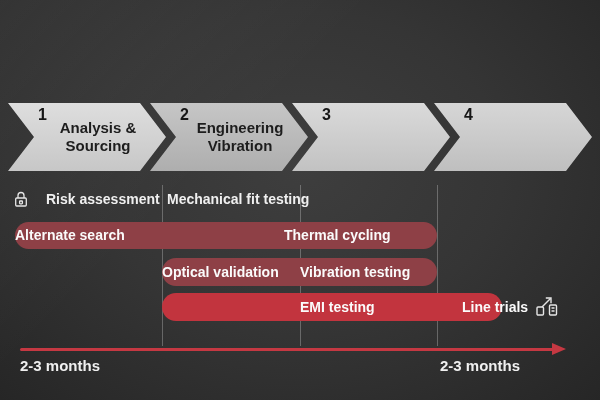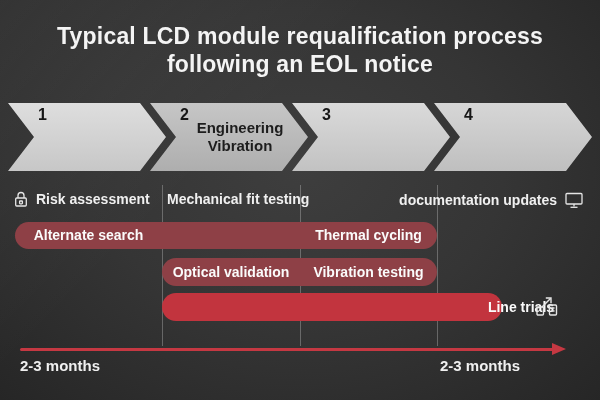--- a/index.html
+++ b/index.html
@@ -31,30 +31,30 @@
   .chev-label {
     position:absolute; left:30px; right:8px; top:50%;
     transform:translateY(-50%); text-align:center;
     font-size:15px; font-weight:600; line-height:1.18; color:#1d1d1d;
   }
   .divider {
     position:absolute; top:185px; height:161px; width:1px;
     background:rgba(230,230,230,0.30);
   }
   .note {
-    position:absolute; display:flex; align-items:center; gap:8px;
+    position:absolute; display:flex; align-items:center; gap:18px;
     color:#f0f0f0; font-size:14px; font-weight:600; height:20px;
   }
   .pill {
     position:absolute; border-radius:14px;
   }
   .pill.maroon { background:#8e4046; }
   .pill.red    { background:#c2343e; }
   .pill-label {
-    position:absolute; text-align:center; color:#fbfbfb;
+    position:absolute; color:#fbfbfb;
     font-size:14px; font-weight:600;
   }
   .timeline-line {
     position:absolute; top:348px; left:20px; width:534px; height:3px;
     background:#c53842; border-radius:2px;
   }
   .timeline-head {
     position:absolute; top:343px; left:552px; width:0; height:0;
     border-left:14px solid #c53842;
     border-top:6.5px solid transparent;
@@ -64,24 +64,24 @@
     position:absolute; top:357px; color:#f0f0f0;
     font-size:15px; font-weight:bold; 
   }
   .icon svg { display:block; }
 </style>
 </head>
 <body>
 
 <div class="canvas">
 
-  <div class="title">Typical LCD module requalification process following an EOL notice</div>
 
   <div class="chev c1" style="left:8px">
     <span class="chev-num">1</span>
+    <span class="chev-label">Analysis &amp; Sourcing</span>
   </div>
   <div class="chev c2" style="left:150px">
     <span class="chev-num">2</span>
     <span class="chev-label">Engineering Vibration</span>
   </div>
   <div class="chev c3" style="left:292px">
     <span class="chev-num">3</span>
   </div>
   <div class="chev c4" style="left:434px">
     <span class="chev-num">4</span>
@@ -99,39 +99,30 @@
         <rect x="5.6" y="10" width="2.8" height="2.8" rx="0.5"></rect>
       </svg>
     </span>
     <span>Risk assessment</span>
   </div>
 
   <div class="note" style="top:189px; left:167px">
     <span>Mechanical fit testing</span>
   </div>
 
-  <div class="note" style="top:190px; right:17px">
-    <span>documentation updates</span>
-    <span class="icon">
-      <svg width="18" height="17" viewBox="0 0 18 17" fill="none" stroke="#e6e6e6" stroke-width="1.3">
-        <rect x="1" y="1.5" width="16" height="10.5" rx="1"></rect>
-        <path d="M9 12 v2.6"></path>
-        <path d="M5.5 15.3 h7"></path>
-      </svg>
-    </span>
-  </div>
 
   <div class="pill maroon" style="top:222px; left:15px;  width:422px; height:27px"></div>
   <div class="pill maroon" style="top:258px; left:162px; width:275px; height:28px"></div>
   <div class="pill red" style="top:293px; left:162px; width:340px; height:28px"></div>
 
   <span class="pill-label" style="top:222px; left:15px;  width:147px; line-height:27px">Alternate search</span>
-  <span class="pill-label" style="top:222px; left:300px; width:137px; line-height:27px">Thermal cycling</span>
+  <span class="pill-label" style="top:222px; left:284px; width:137px; line-height:27px">Thermal cycling</span>
   <span class="pill-label" style="top:258px; left:300px; width:137px; line-height:28px">Vibration testing</span>
   <span class="pill-label" style="top:258px; left:162px; width:138px; line-height:28px">Optical validation</span>
+  <span class="pill-label" style="top:293px; left:300px; width:137px; line-height:28px">EMI testing</span>
 
   <span class="pill-label" style="top:293px; left:462px; width:118px; line-height:28px">Line trials</span>
   <span class="icon" style="position:absolute; top:293px; left:533px">
     <svg width="28" height="28" viewBox="0 0 28 28" fill="none" stroke="#e6e6e6" stroke-width="1.4">
       <rect x="4" y="14" width="6.5" height="8" rx="1"></rect>
       <path d="M9 14 L17.5 5.5"></path>
       <path d="M12.8 5 h5.2 v5.2"></path>
       <rect x="16.5" y="12" width="7" height="10" rx="1"></rect>
       <path d="M18.5 15 h3 M18.5 18 h3"></path>
     </svg>

